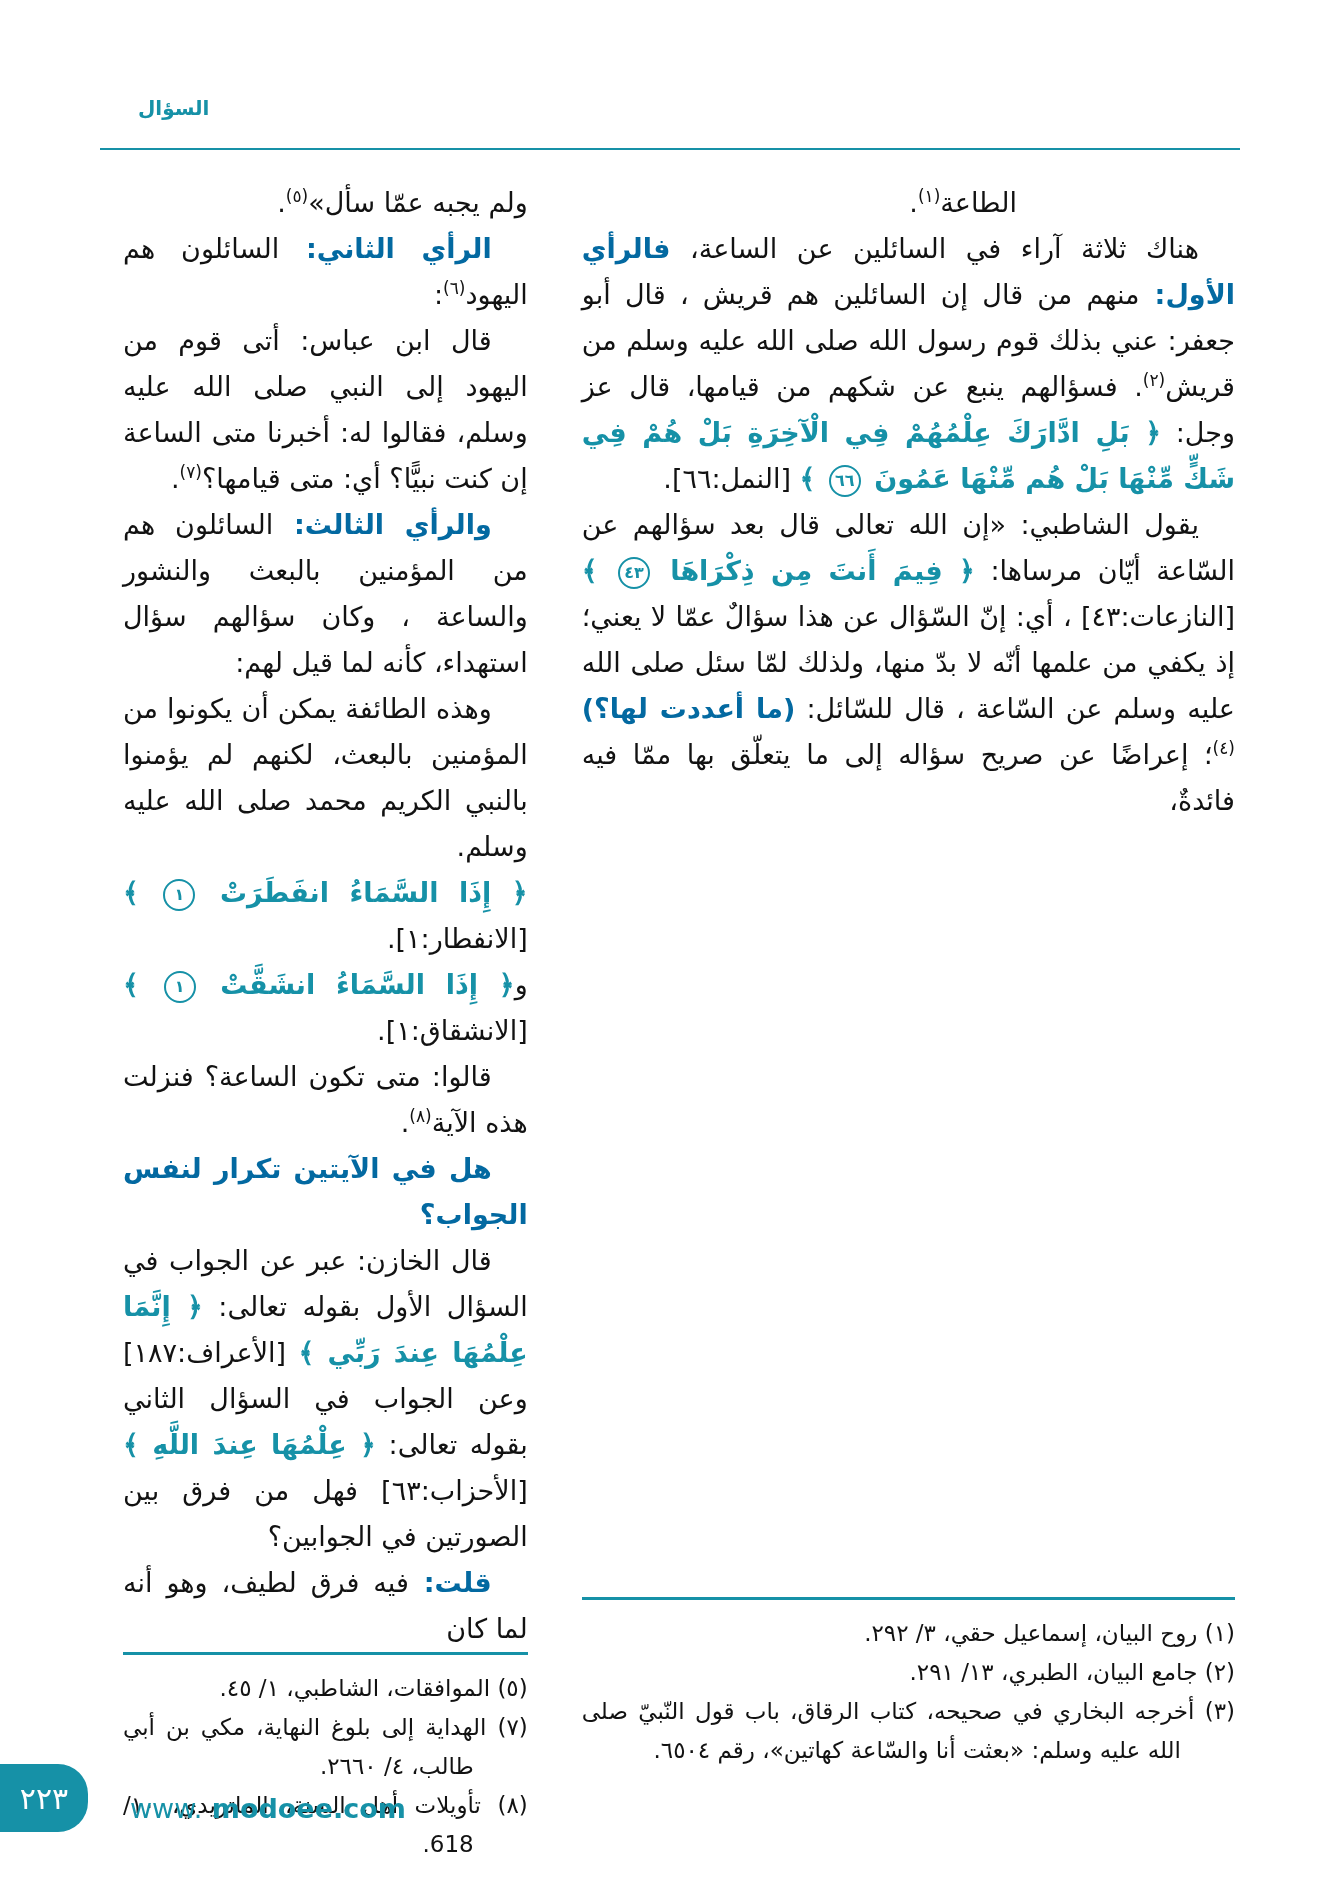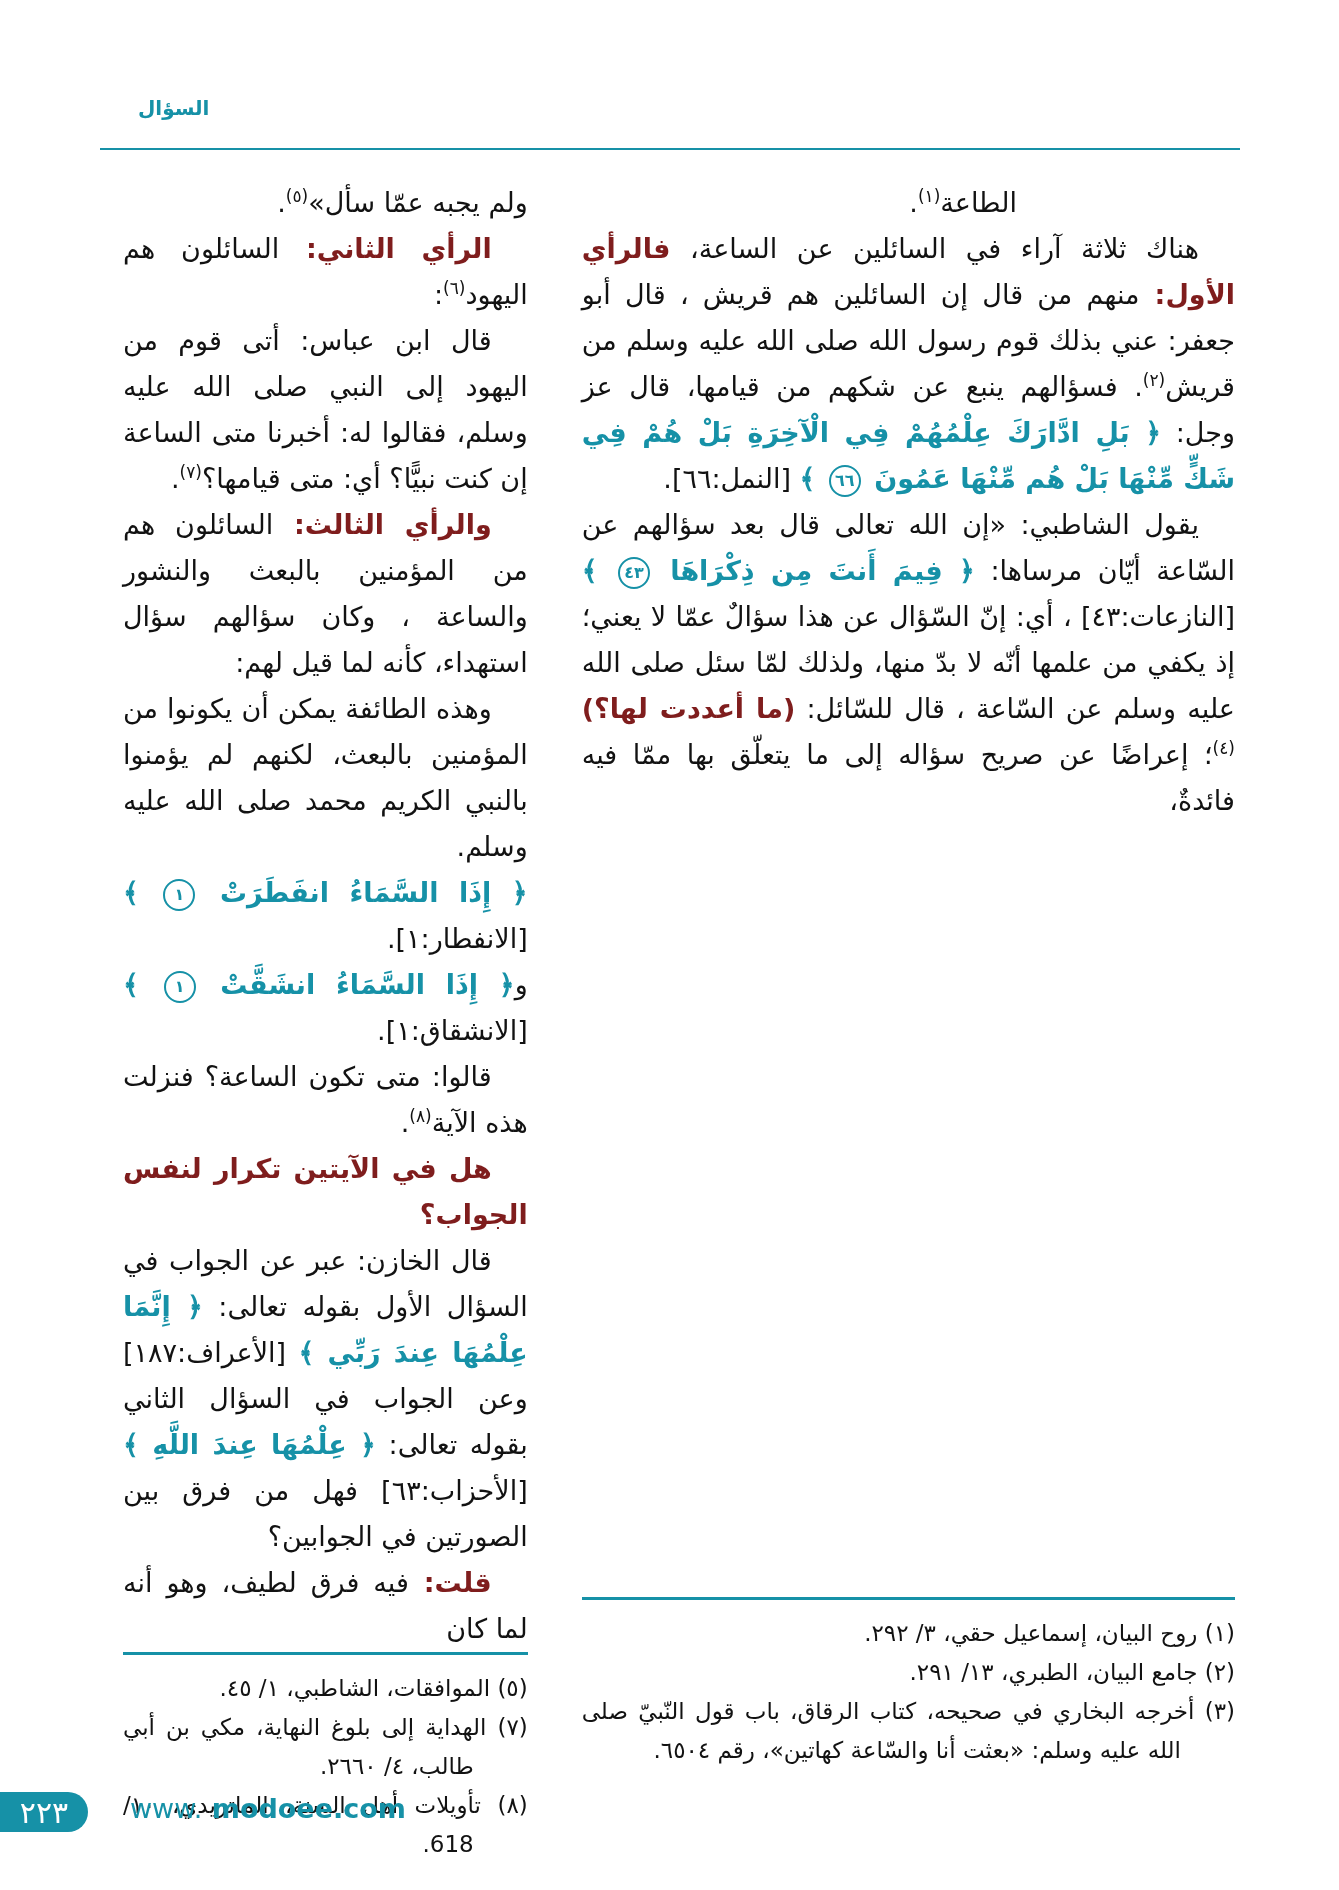--- a/index.html
+++ b/index.html
@@ -23,37 +23,37 @@
   }
   .col { display:flex; flex-direction:column;margin-left:20px; }
   .col-right { width:678px;justify-content:flex-end; }
   .col-left  { width:420px; }
   .para {
     font-size:27px; line-height:46px; text-align:justify; color:var(--ink);
     text-indent:36px;
   }
   .para.flush { text-indent:0; }
   .para.cont  { text-indent:218px; }
-  .b { font-weight:bold; color:#7f1d1d; }
+  .b { font-weight:bold; color:#0369a1; }
   .q { color:var(--accent); font-weight:bold; }
   .sup { font-size:17px; vertical-align:super; line-height:0; }
   .ayah {
     display:inline-block; width:32px; height:32px; border:2px solid var(--accent);
     border-radius:50%; font-size:16px; line-height:28px; text-align:center;
     color:var(--accent); font-weight:bold; vertical-align:middle; margin:0 4px;
     text-indent:0;
   }
   .footnotes { margin-top:auto; }
   .fn-rule { height:3px; background:var(--accent); margin-bottom:14px; }
   .fn {
     font-size:23px; line-height:39px; text-align:justify; color:var(--ink);
     padding-right:54px; text-indent:-54px;
   }
   .footer-tab {
-    position:absolute; left:0; bottom:58px; width:88px; height:40px;
+    position:absolute; left:0; bottom:58px; width:88px; height:68px;
     background:var(--accent); border-radius:0 30px 30px 0; color:#ffffff;
     display:flex; align-items:center; justify-content:center; font-size:30px;
   }
   .site {
     position:absolute; left:130px; bottom:66px; font-size:27px;
     color:var(--accent); font-weight:bold; direction:ltr;
   }
   .site .www { font-weight:normal; }
 </style>
 </head>

